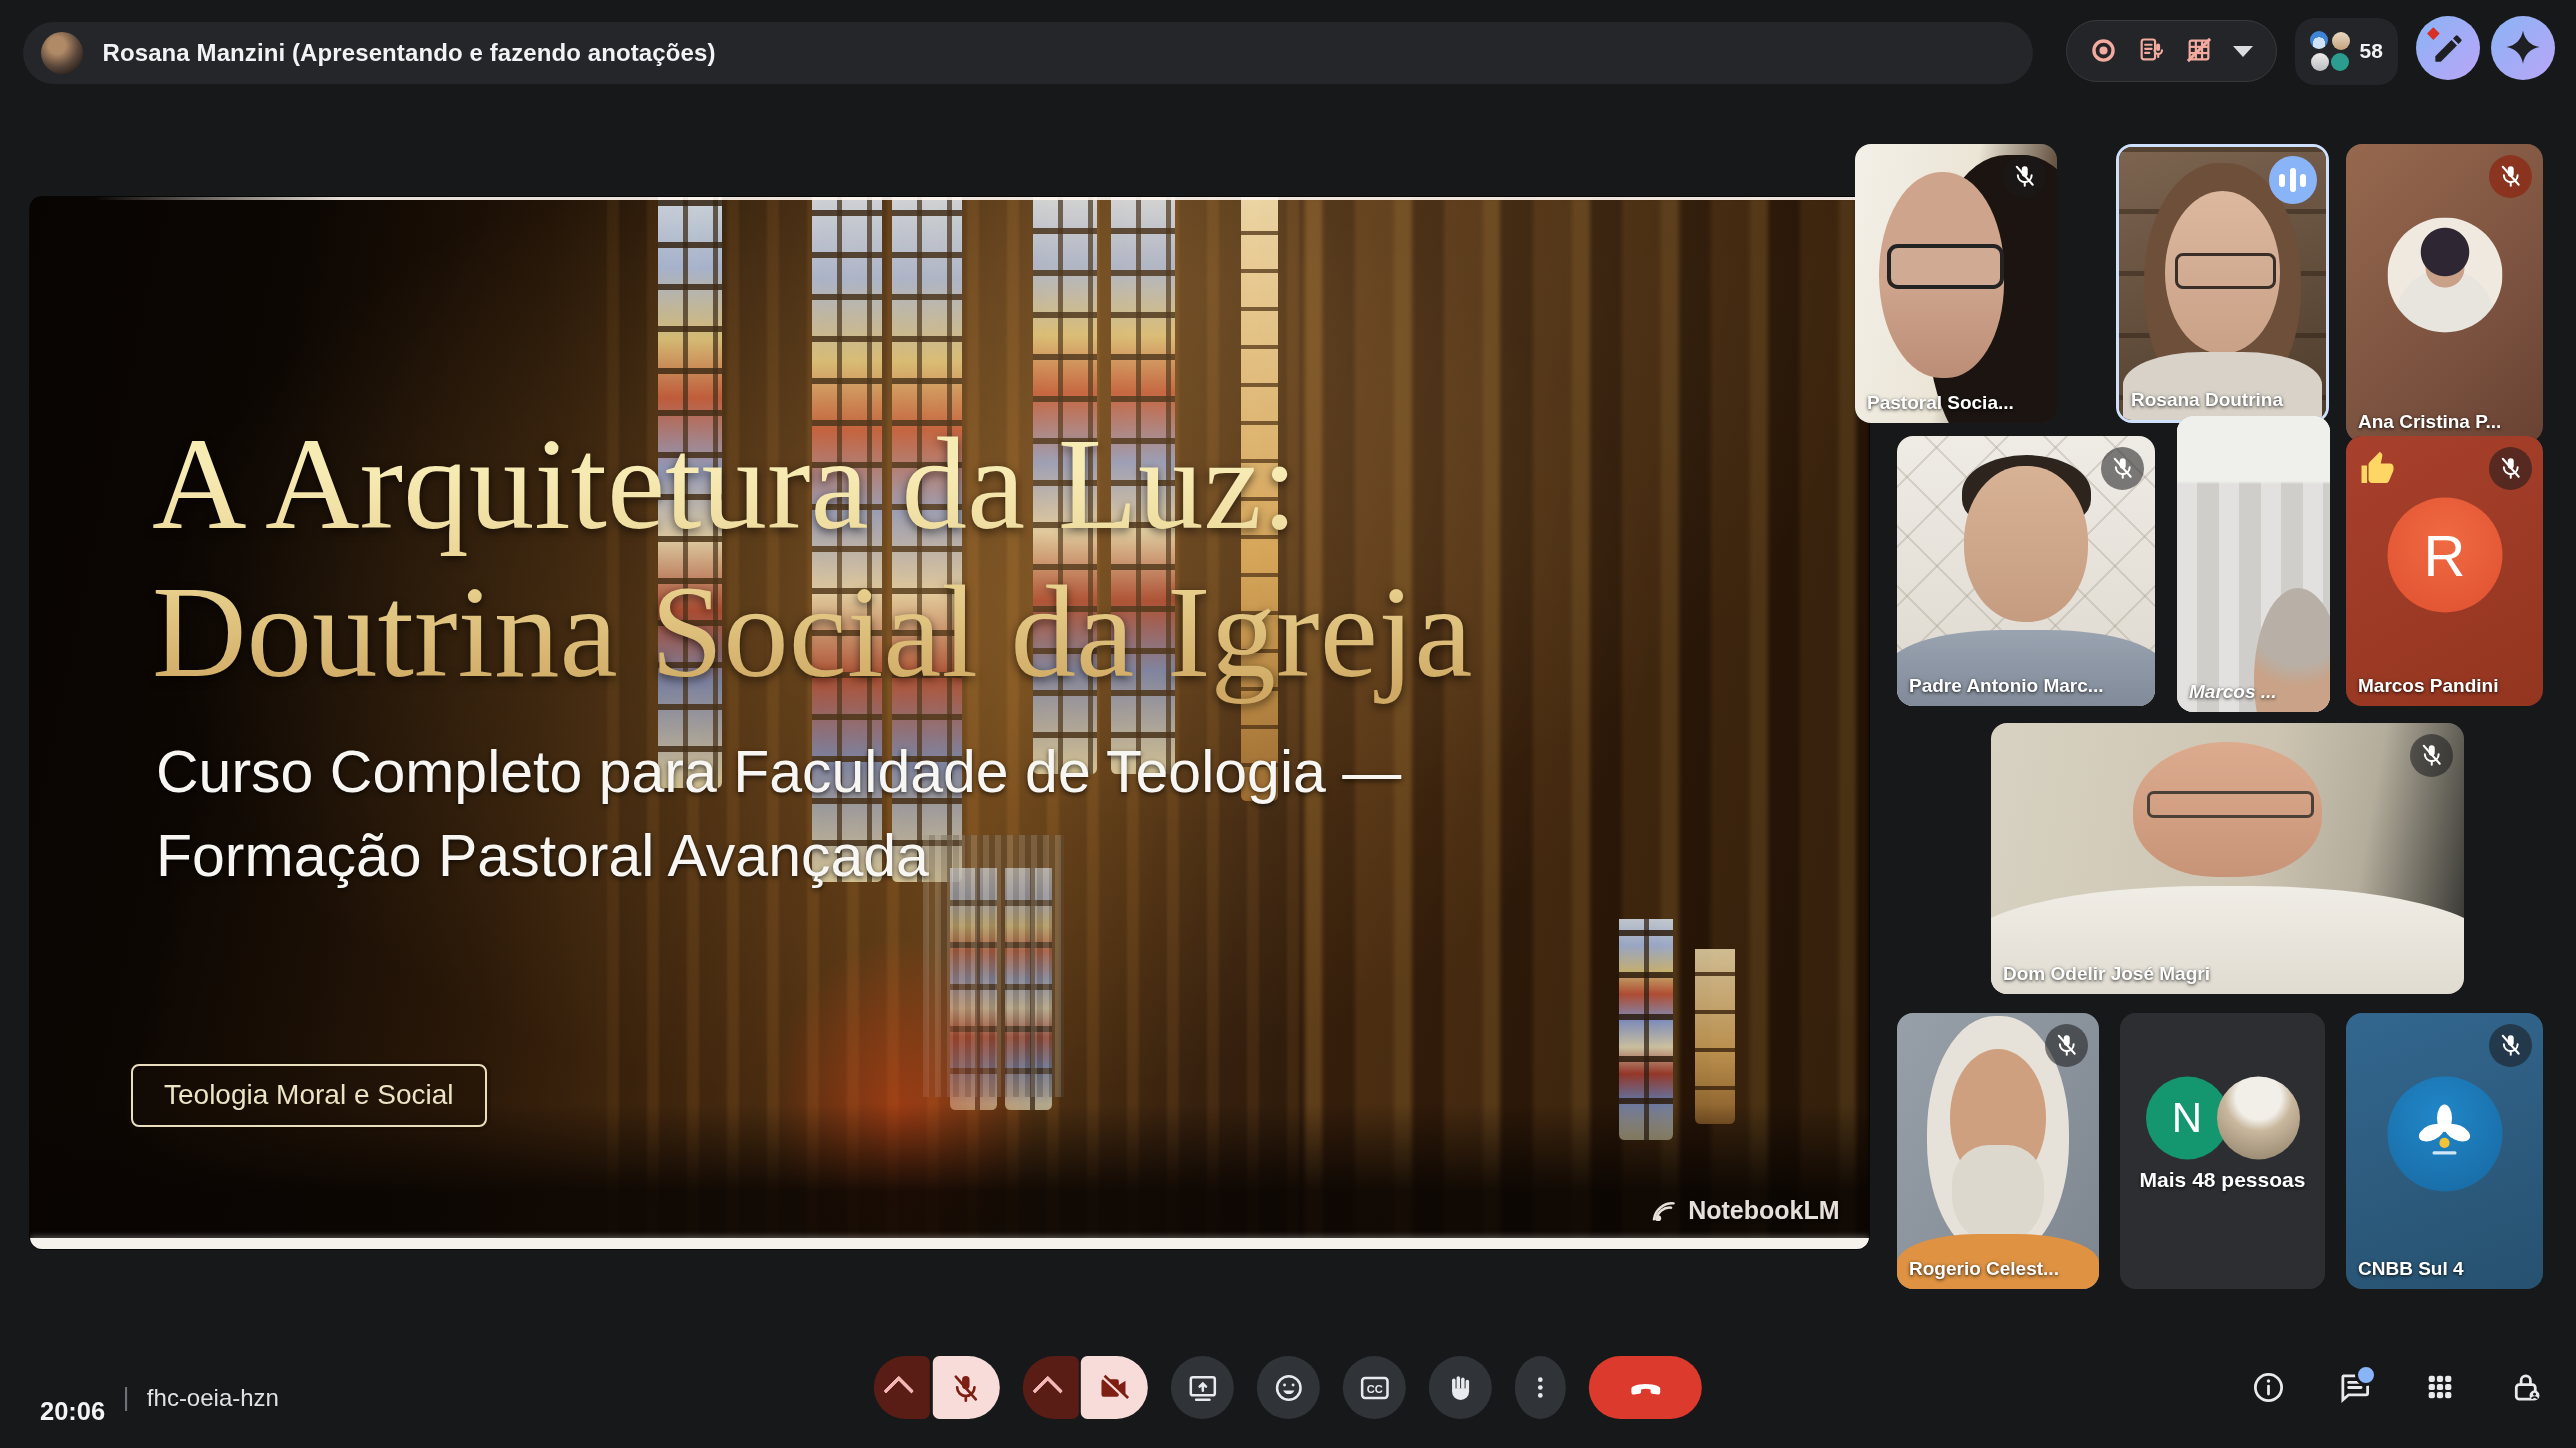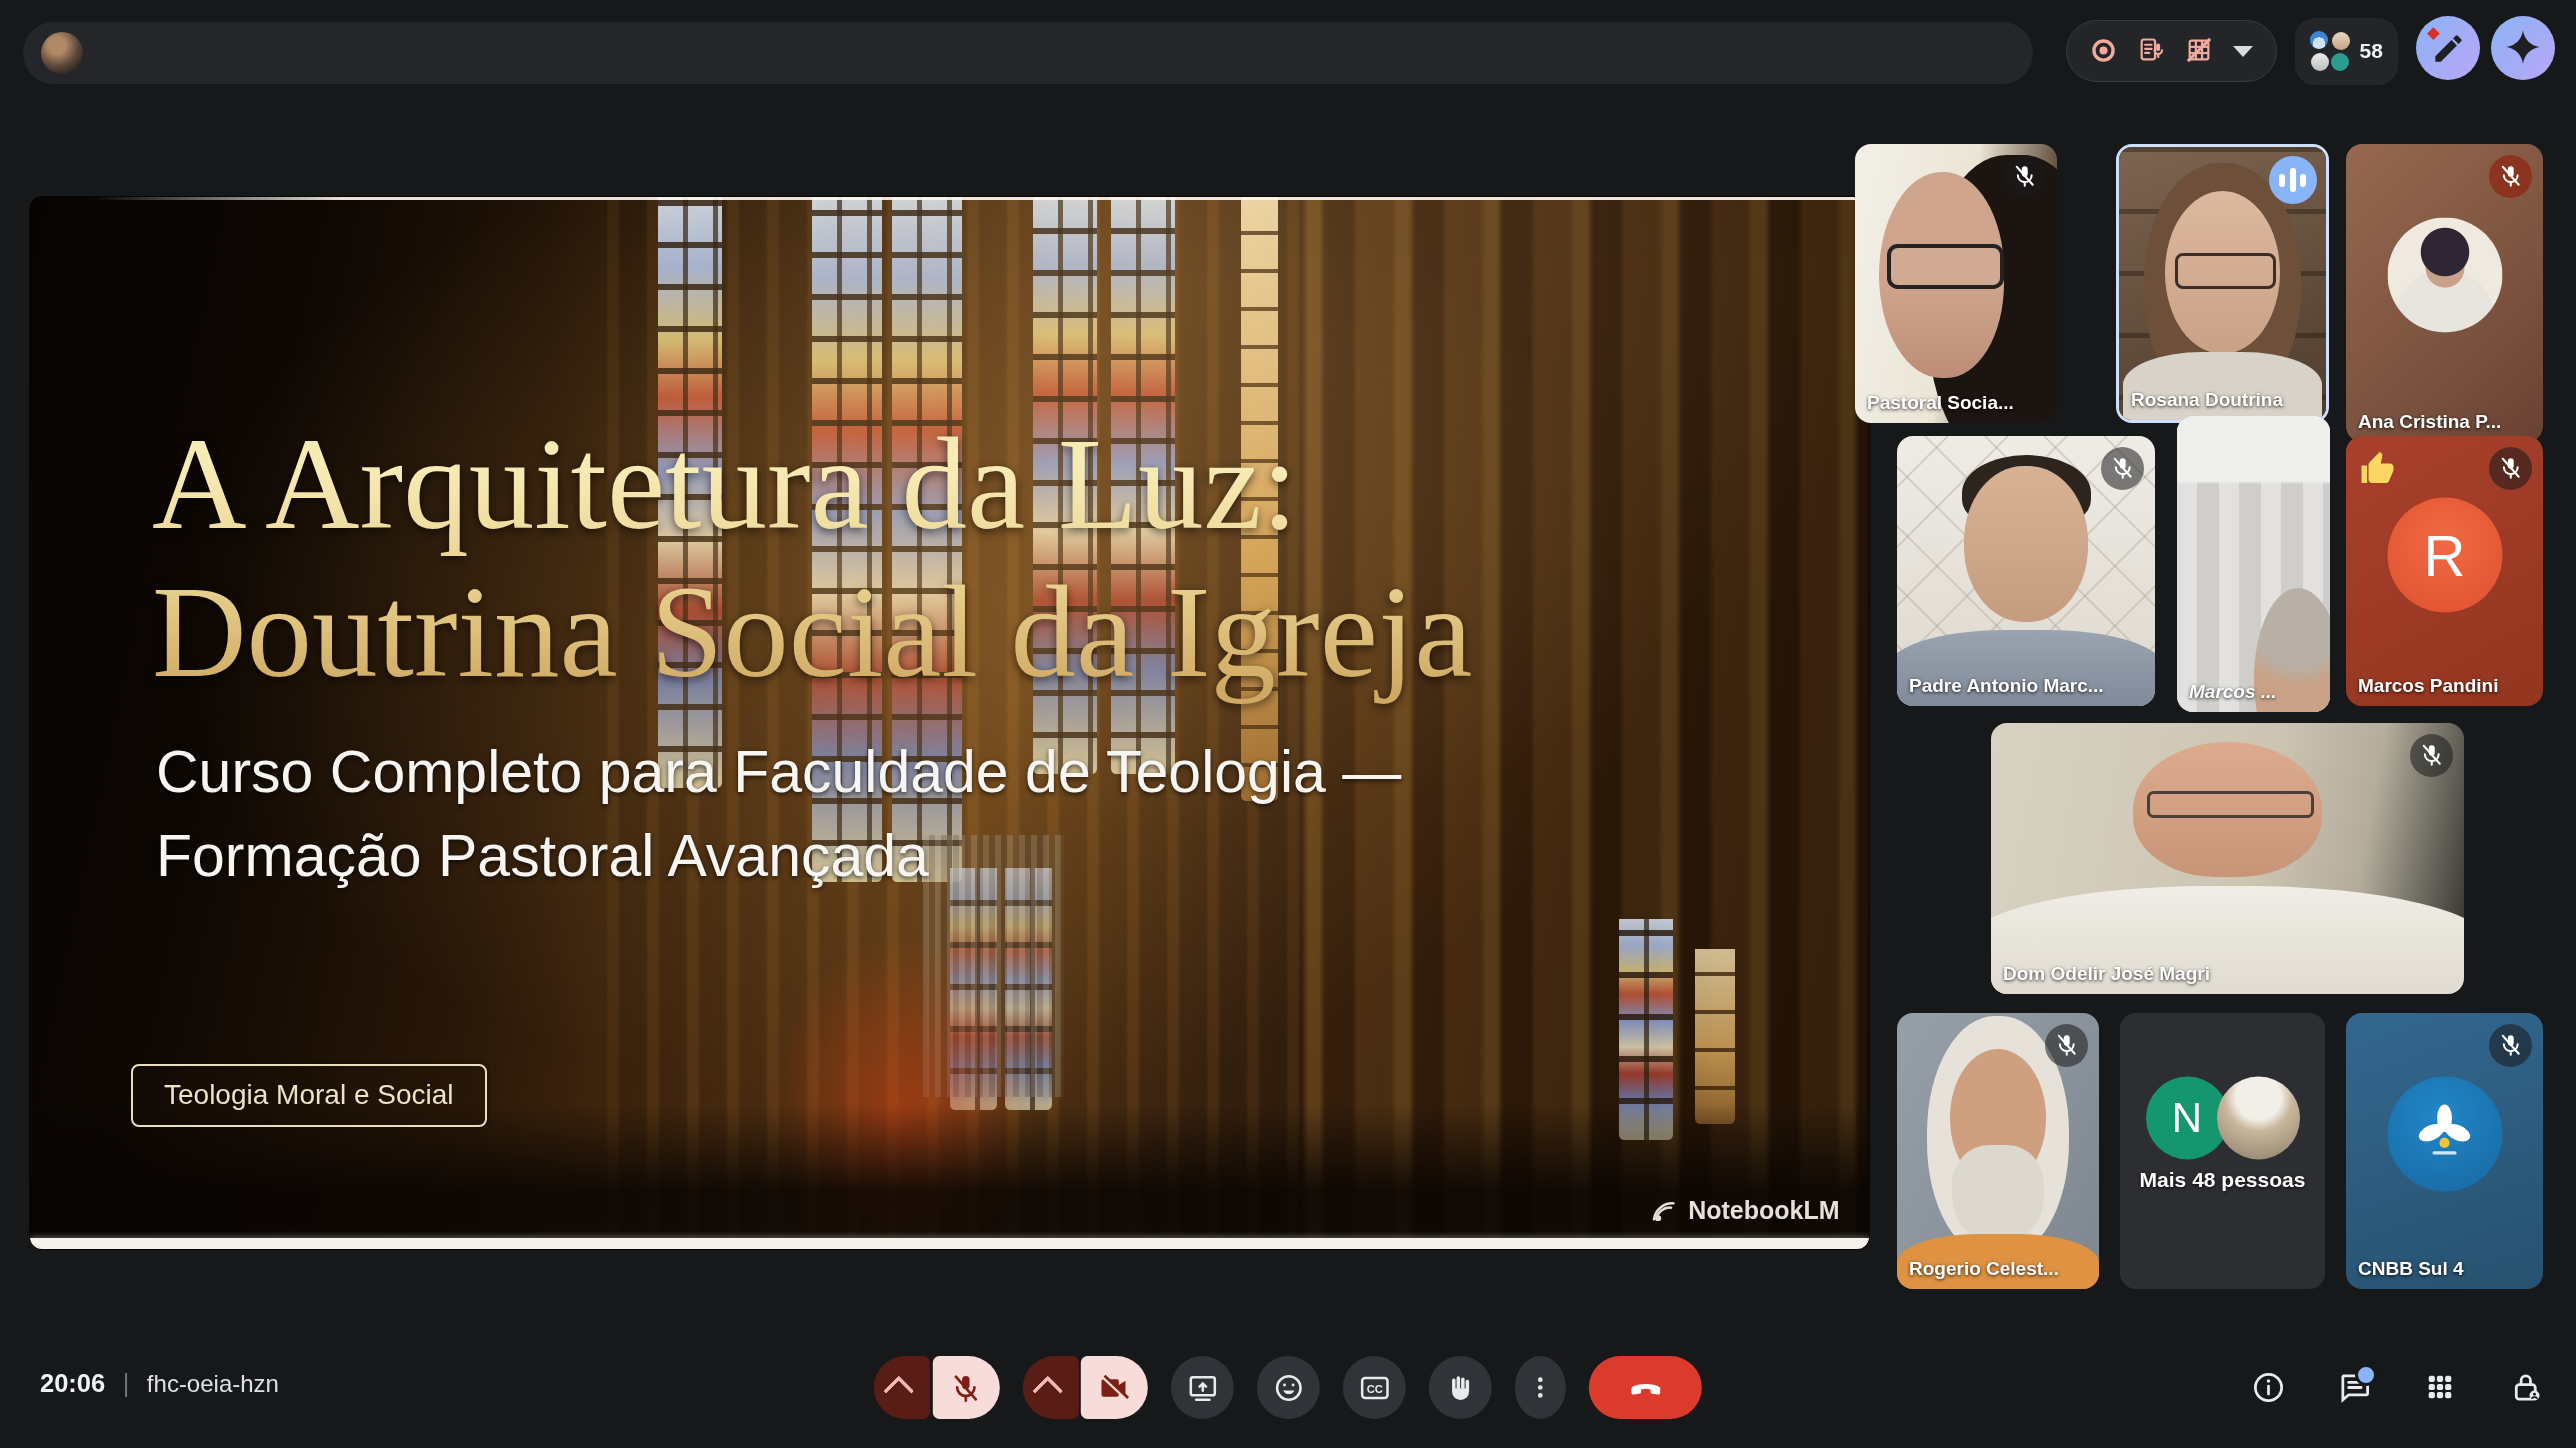--- a/index.html
+++ b/index.html
@@ -111,21 +111,21 @@
   .pa{position:absolute;width:83px;height:83px;border-radius:50%;display:flex;align-items:center;justify-content:center;}
   .pa-green{left:0;background:#14966e;color:#fff;font-size:42px;font-weight:400;}
   .pa-photo{right:0;background:radial-gradient(circle at 50% 25%,#f2efe9 0 30%,#c9b89e 45%,#8a7a64 100%);}
   .overflow-label{position:absolute;left:0;right:0;top:56%;text-align:center;color:#fff;font-size:21px;font-weight:700;text-shadow:0 1.3px 3.4px rgba(0,0,0,.8);}
 
   .v-cnbb{background:linear-gradient(160deg,#33678f,#27516f);}
   .v-cnbb .big-avatar{width:115px;height:115px;background:radial-gradient(circle at 45% 35%,#2187c8,#1767a0);}
 
   
   .bb-left{left:40px;top:1369px;display:flex;align-items:center;gap:17.5px;}
-  .bb-time{font-size:25.5px;font-weight:700;color:#f1f3f4;}
+  .bb-time{font-size:25.5px;font-weight:700;color:#f1f3f4;margin-top:28px;}
   .bb-sep{color:#707478;font-size:25.5px;font-weight:300;}
   .bb-code{font-size:24px;color:#dfe1e5;}
   .controls{left:50%;top:1356px;transform:translateX(-50%);display:flex;align-items:center;gap:23px;height:63px;}
   .split{display:flex;gap:2.7px;}
   .seg-caret{width:56px;height:63px;background:#591d16;border-radius:32px 6.7px 6.7px 32px;display:flex;align-items:center;justify-content:center;}
   .seg-main{width:67px;height:63px;background:#f7dcd9;border-radius:6.7px 32px 32px 6.7px;display:flex;align-items:center;justify-content:center;}
   .chev{width:17.5px;height:17.5px;border-left:4px solid #f2b8b5;border-top:4px solid #f2b8b5;transform:rotate(45deg) translateY(4px);border-radius:2px;}
   .ctl{width:63px;height:63px;border-radius:50%;background:#303337;display:flex;align-items:center;justify-content:center;}
   .ctl-narrow{width:51px;}
   .end-call{width:113px;height:63px;border-radius:32px;background:#dd3a2e;display:flex;align-items:center;justify-content:center;}
@@ -133,20 +133,21 @@
   .bb-icon{position:relative;width:36px;height:36px;display:flex;align-items:center;justify-content:center;}
   .chat-dot{position:absolute;top:-5.4px;right:-5.4px;width:16px;height:16px;border-radius:50%;background:#8ab4f8;border:3.4px solid #17181a;}
 </style>
 </head>
 <body>
 
 <div class="app">
 
   <div class="abs presenter-pill">
     <span class="presenter-avatar"></span>
+    <span class="presenter-label">Rosana Manzini (Apresentando e fazendo anotações)</span>
   </div>
 
   <div class="abs indicator-pill">
     <span>
       <svg width="27" height="27" viewBox="0 0 24 24">
           <circle cx="12" cy="12" r="8.5" fill="none" stroke="#f2ab9e" stroke-width="3"></circle>
           <circle cx="12" cy="12" r="3.6" fill="#f2ab9e"></circle>
         </svg>
     </span>
     <span>

